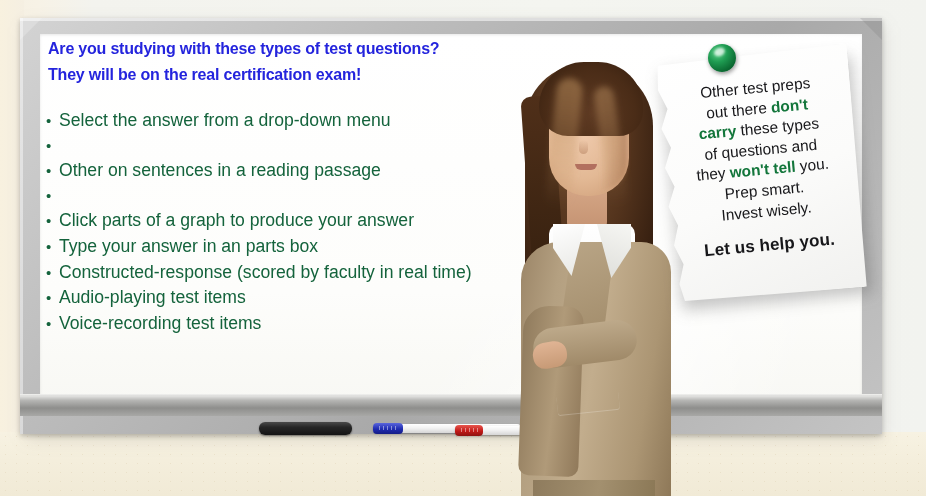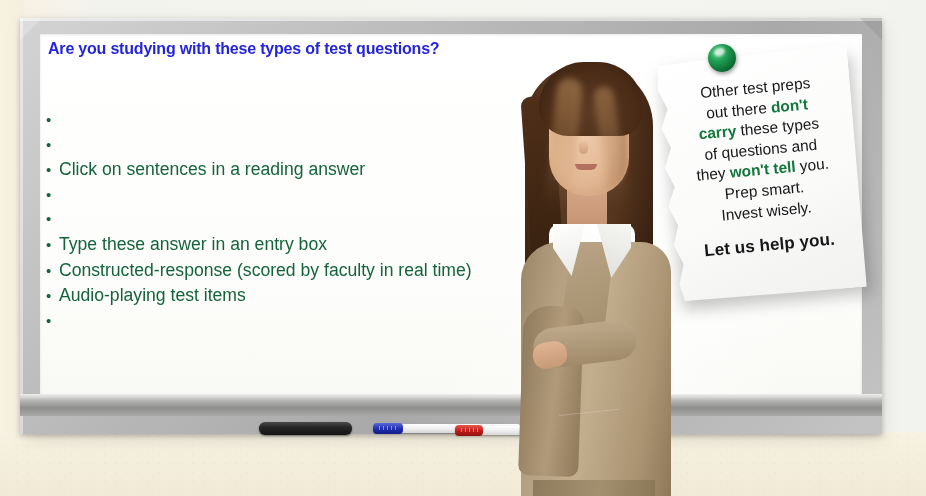--- a/index.html
+++ b/index.html
@@ -195,53 +195,57 @@
     </div>
   </div>
   <div class="marker m-red">
     <div class="cap">
       <div class="cap-ribs"></div>
     </div>
   </div>
 
   <div class="headline">
     <div>Are you studying with these types of test questions?</div>
+    <div>They will be on the real certification exam!</div>
   </div>
 
   <div class="bullets" id="bullet-list">
       <div class="row">
         <span class="dot">•</span>
-      </div>
-      <div class="row">
-        <span class="dot">•</span>
-      </div>
-      <div class="row">
-        <span class="dot">•</span>
-        <span class="txt">Click on sentences in a reading answer</span>
-      </div>
-      <div class="row">
-        <span class="dot">•</span>
-      </div>
-      <div class="row">
-        <span class="dot">•</span>
-      </div>
-      <div class="row">
-        <span class="dot">•</span>
-        <span class="txt">Type these answer in an entry box</span>
+        <span class="txt">Select the answer from a drop-down menu</span>
+      </div>
+      <div class="row">
+        <span class="dot">•</span>
+      </div>
+      <div class="row">
+        <span class="dot">•</span>
+        <span class="txt">Other on sentences in a reading passage</span>
+      </div>
+      <div class="row">
+        <span class="dot">•</span>
+      </div>
+      <div class="row">
+        <span class="dot">•</span>
+        <span class="txt">Click parts of a graph to produce your answer</span>
+      </div>
+      <div class="row">
+        <span class="dot">•</span>
+        <span class="txt">Type your answer in an parts box</span>
       </div>
       <div class="row">
         <span class="dot">•</span>
         <span class="txt">Constructed-response (scored by faculty in real time)</span>
       </div>
       <div class="row">
         <span class="dot">•</span>
         <span class="txt">Audio-playing test items</span>
       </div>
       <div class="row">
         <span class="dot">•</span>
+        <span class="txt">Voice-recording test items</span>
       </div>
     </div>
 
   <div class="person">
     <div class="p-shadow"></div>
     <div class="p-hair-back"></div>
     <div class="p-hair-sideL"></div>
     <div class="p-neck"></div>
     <div class="p-shirt"></div>
     <div class="p-jacket"></div>

